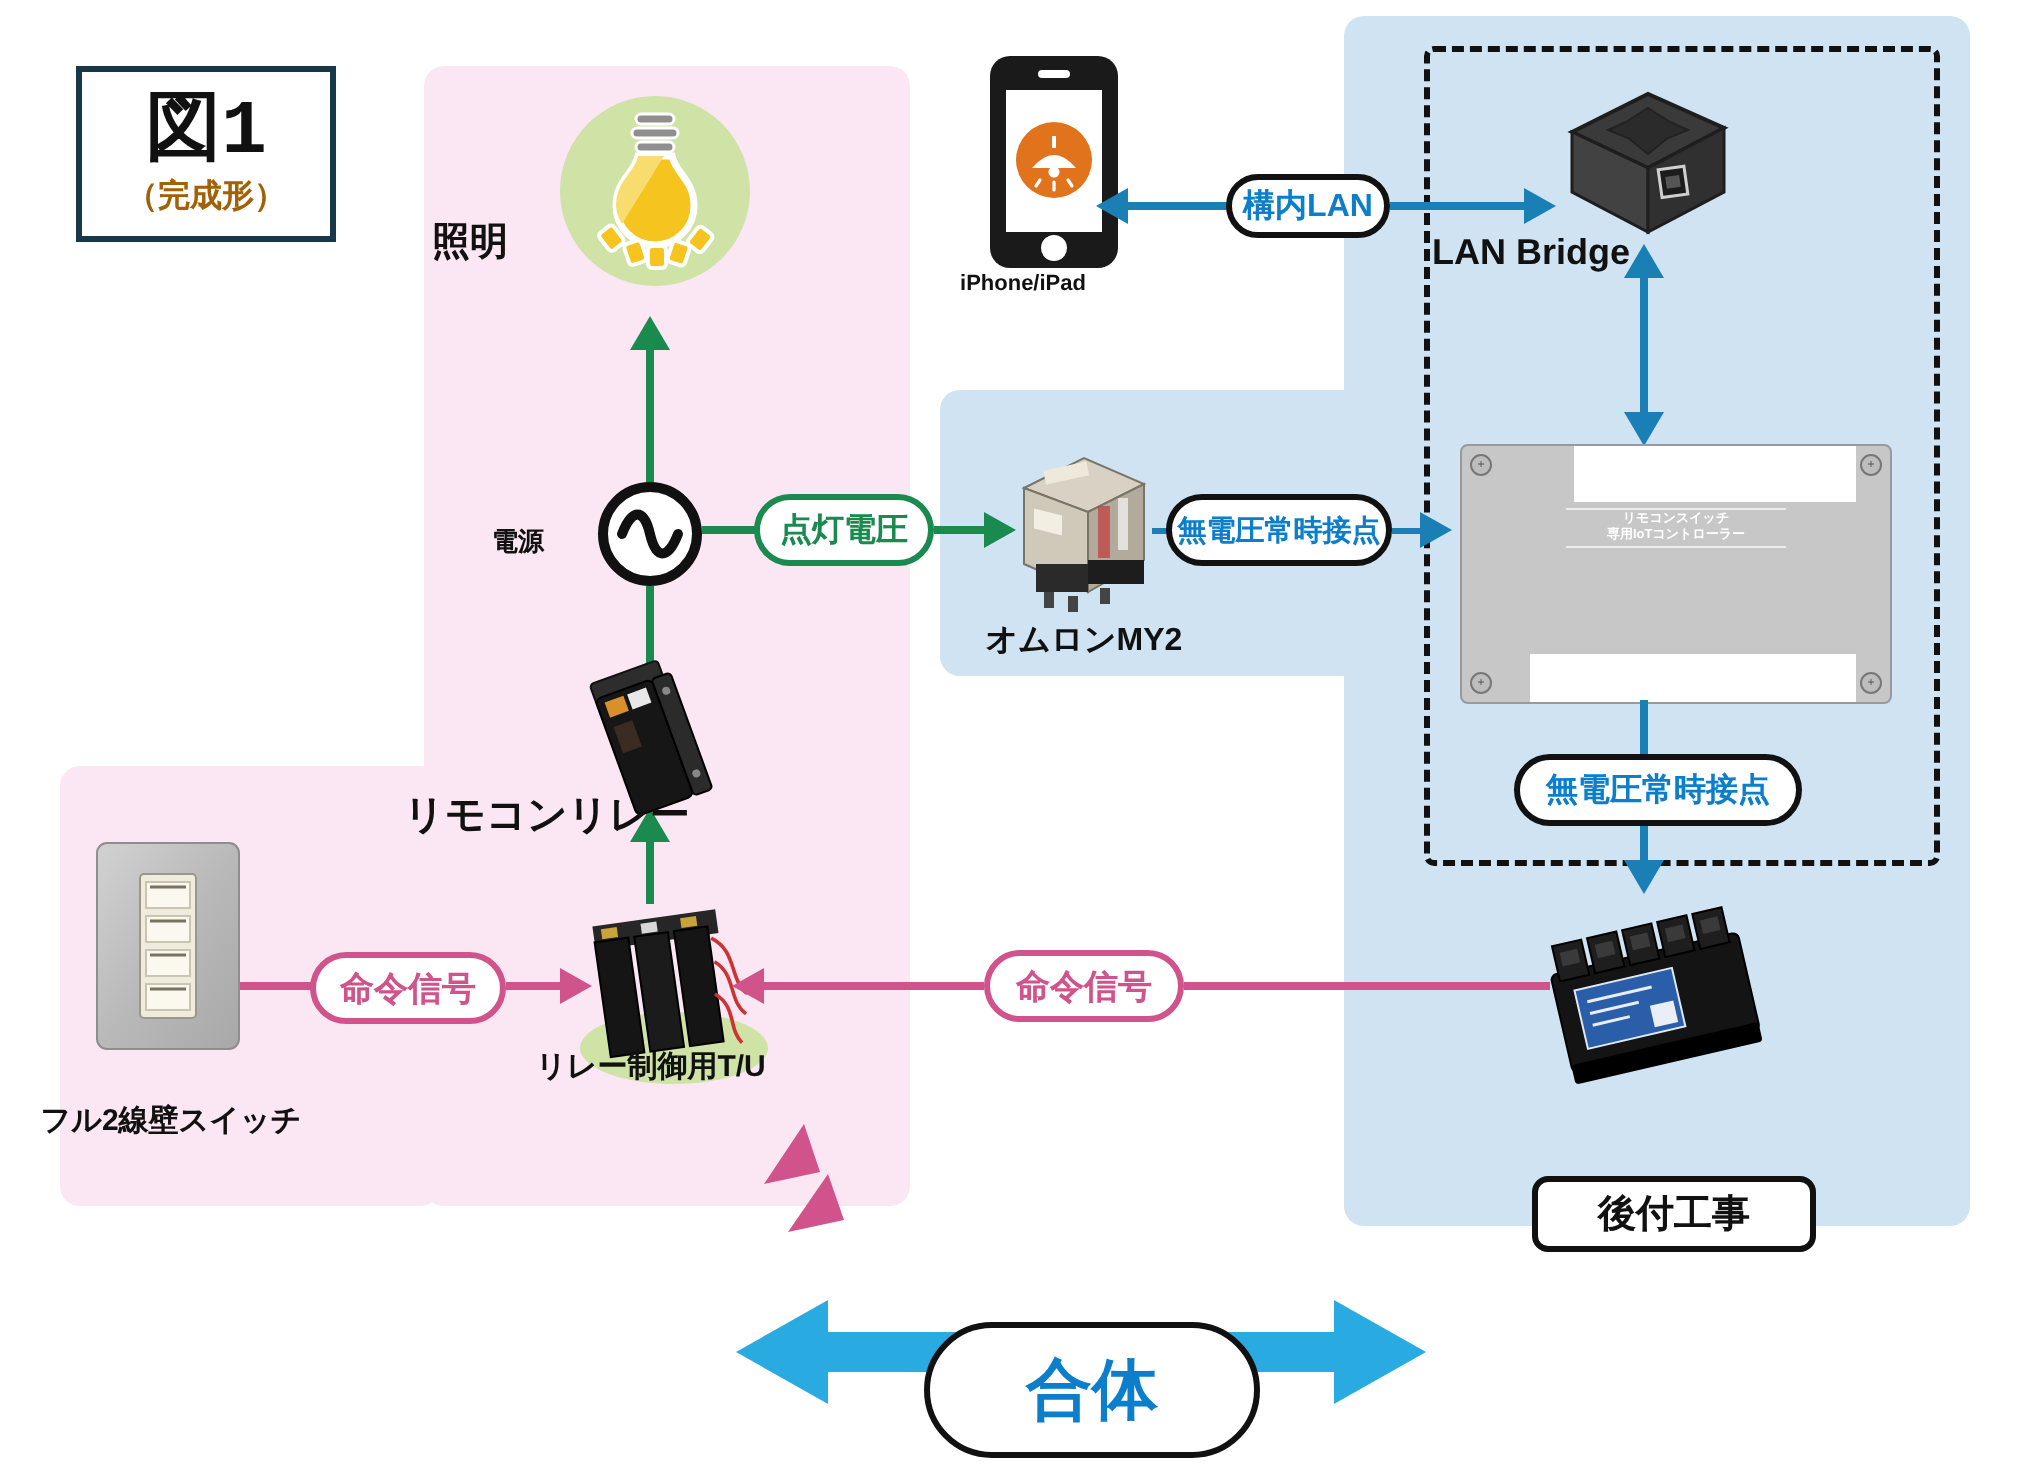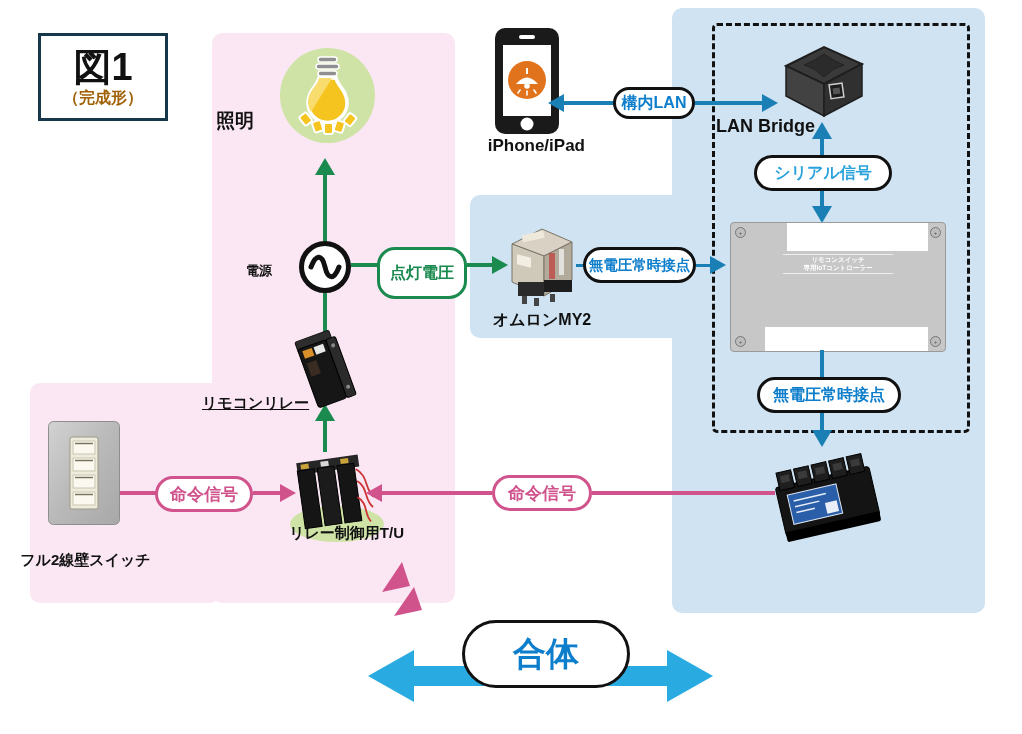--- a/index.html
+++ b/index.html
@@ -34,21 +34,21 @@
 <div id="canvas">
 
   <div class="region" style="left:212px;top:33px;width:243px;height:570px;background:#fbe7f3;"></div>
   <div class="region" style="left:30px;top:383px;width:190px;height:220px;background:#fbe7f3;"></div>
   <div class="region" style="left:672px;top:8px;width:313px;height:605px;background:#cfe3f2;"></div>
   <div class="region" style="left:470px;top:195px;width:220px;height:143px;background:#cfe3f2;"></div>
 
   <div style="position:absolute;left:712px;top:23px;width:252px;height:404px;border:3px dashed #111;border-radius:5px;"></div>
 
   <div class="box" style="left:38px;top:33px;width:130px;height:88px;border:3px solid #17384a;flex-direction:column;">
-    <div style="font-size:38px;line-height:42px;color:#111;">図1</div>
+    <div style="font-size:38px;line-height:42px;color:#111;font-family:Liberation Mono, monospace;">図1</div>
     <div style="font-size:16px;color:#a16207;">（完成形）</div>
   </div>
 
   <div class="dev" style="left:280px;top:48px;width:95px;height:95px;border-radius:50%;background:#cfe3a6;">
     <svg width="95" height="95" viewBox="0 0 95 95">
       <rect x="38" y="9" width="19" height="5" rx="2.5" fill="#8f8f8f" stroke="#fff" stroke-width="1.5"></rect>
       <rect x="36" y="16" width="23" height="5" rx="2.5" fill="#8f8f8f" stroke="#fff" stroke-width="1.5"></rect>
       <rect x="38" y="23" width="19" height="5" rx="2.5" fill="#8f8f8f" stroke="#fff" stroke-width="1.5"></rect>
       <path d="M39,30 L56,30 C58,39 67,42 67,55 A19.5,19.5 0 1 1 28,55 C28,42 37,39 39,30 Z" fill="#f5c41f" stroke="#fff" stroke-width="3.5"></path>
       <path d="M39,30 L52,30 L31,64 A19.5,19.5 0 0 1 28,55 C28,42 37,39 39,30 Z" fill="#f8dd6e"></path>
@@ -67,21 +67,21 @@
   <div class="vline" style="left:323px;top:172px;width:4px;height:70px;background:#1a8a4f;"></div>
 
   <div class="dev" style="left:299px;top:241px;width:52px;height:52px;border:5px solid #111;border-radius:50%;background:#fff;box-sizing:border-box;">
     <svg width="42" height="42" viewBox="0 0 42 42">
       <path d="M7,21 C12,8 18,8 21,21 C24,34 30,34 35,21" fill="none" stroke="#111" stroke-width="5" stroke-linecap="round"></path>
     </svg>
   </div>
   <div class="lbl" style="left:246px;top:262px;font-size:13px;">電源</div>
 
   <div class="hline" style="left:351px;top:263px;width:28px;height:4px;background:#1a8a4f;"></div>
-  <div class="pill" style="left:377px;top:247px;width:90px;height:52px;border:3px solid #1a8a4f;border-radius:18px;color:#1a8a4f;font-size:16px;">
+  <div class="pill" style="left:377px;top:247px;width:90px;height:36px;border:3px solid #1a8a4f;border-radius:18px;color:#1a8a4f;font-size:16px;">
     <span>点灯電圧</span>
   </div>
   <div class="hline" style="left:467px;top:263px;width:26px;height:4px;background:#1a8a4f;"></div>
   <div class="ar r" style="left:492px;top:256px;color:#1a8a4f;"></div>
 
   <div class="dev" style="left:504px;top:220px;width:74px;height:88px;">
     <svg width="74" height="88" viewBox="0 0 74 88">
       <polygon points="8,24 38,9 68,22 40,36" fill="#d9d2c4" stroke="#7a7468" stroke-width="1"></polygon>
       <rect x="18" y="13" width="22" height="7" transform="rotate(-12 29 16)" fill="#efe9db"></rect>
       <polygon points="8,24 40,36 40,76 8,62" fill="#cfc9ba" stroke="#7a7468" stroke-width="1"></polygon>
@@ -111,21 +111,21 @@
       <rect x="24" y="7" width="16" height="4" rx="2" fill="#fff"></rect>
       <rect x="8" y="17" width="48" height="71" fill="#fff"></rect>
       <circle cx="32" cy="96" r="6.5" fill="#fff"></circle>
       <circle cx="32" cy="52" r="19" fill="#e0731c"></circle>
       <path d="M32,40 L32,46" stroke="#fff" stroke-width="2"></path>
       <path d="M21,56 Q32,43 43,56 Z" fill="#fff"></path>
       <circle cx="32" cy="58" r="2.8" fill="#fff"></circle>
       <path d="M25,62 L23,65 M32,63 L32,67 M39,62 L41,65" stroke="#fff" stroke-width="1.6" stroke-linecap="round"></path>
     </svg>
   </div>
-  <div class="lbl" style="left:470px;top:136px;width:115px;text-align:right;font-size:17px;">iPhone/iPad</div>
+  <div class="lbl" style="left:454px;top:136px;width:115px;text-align:center;font-size:11px;">iPhone/iPad</div>
 
   <div class="ar l" style="left:548px;top:94px;color:#1a7fb5;"></div>
   <div class="hline" style="left:562px;top:101px;width:52px;height:3.5px;background:#1a7fb5;"></div>
   <div class="pill" style="left:613px;top:87px;width:82px;height:32px;border:3px solid #111;border-radius:16px;color:#0d7ecb;font-size:16px;">
     <span>構内LAN</span>
   </div>
   <div class="hline" style="left:695px;top:101px;width:68px;height:3.5px;background:#1a7fb5;"></div>
   <div class="ar r" style="left:762px;top:94px;color:#1a7fb5;"></div>
 
   <div class="dev" style="left:778px;top:38px;width:92px;height:84px;">
@@ -136,23 +136,20 @@
       <polygon points="46,46 84,26 84,58 46,78" fill="#303030" stroke="#1e1e1e" stroke-width="1.5"></polygon>
       <rect x="52" y="46" width="13" height="14" fill="#1c1c1c" stroke="#cfcfcf" stroke-width="1.5" transform="rotate(-8 58 53)"></rect>
       <rect x="55" y="50" width="7" height="6" fill="#555" transform="rotate(-8 58 53)"></rect>
     </svg>
   </div>
   <div class="lbl" style="left:716px;top:116px;font-size:18px;">LAN Bridge</div>
 
   <div class="ar u" style="left:812px;top:122px;color:#1a7fb5;"></div>
   <div class="vline" style="left:820px;top:135px;width:4px;height:74px;background:#1a7fb5;"></div>
   <div class="ar d" style="left:812px;top:206px;color:#1a7fb5;"></div>
-  <div class="pill" style="left:754px;top:155px;width:138px;height:36px;border:3px solid #111;border-radius:18px;color:#2aa2dc;font-size:16px;">
-    <span>シリアル信号</span>
-  </div>
 
   <div id="fs-body">
     <div class="bar" style="left:56px;top:0;width:141px;height:28px;"></div>
     <div class="bar" style="left:34px;bottom:0;width:163px;height:24px;"></div>
     <div class="screw" style="left:4px;top:4px;">+</div>
     <div class="screw" style="right:4px;top:4px;">+</div>
     <div class="screw" style="left:4px;bottom:4px;">+</div>
     <div class="screw" style="right:4px;bottom:4px;">+</div>
     <div id="fs-sub">
       <div class="rule"></div>
@@ -191,20 +188,23 @@
             <path d="M25,49 H58"></path>
             <path d="M25,55 H50"></path>
             <path d="M25,61 H44"></path>
           </g>
         <rect x="55" y="58" width="12" height="11" fill="#fff" opacity="0.9"></rect>
         <rect x="10" y="78" width="96" height="10" rx="2" fill="#000"></rect>
       </g>
     </svg>
   </div>
 
+  <div class="box" style="left:766px;top:588px;width:142px;height:38px;border:3px solid #111;border-radius:8px;font-size:19px;color:#111;">
+    <span>後付工事</span>
+  </div>
 
   <div class="dev" style="left:48px;top:421px;width:72px;height:104px;">
     <svg width="72" height="104" viewBox="0 0 72 104">
       <defs>
         <linearGradient id="pl" x1="0" y1="0" x2="1" y2="1">
           <stop offset="0" stop-color="#d2d2d2"></stop>
             <stop offset="0.5" stop-color="#b9b9b9"></stop>
             <stop offset="1" stop-color="#a8a8a8"></stop>
         </linearGradient>
       </defs>
@@ -241,41 +241,41 @@
         <rect x="8" y="16" width="17" height="58" fill="#151515" stroke="#000"></rect>
         <rect x="28" y="16" width="17" height="58" fill="#1b1b1b" stroke="#000"></rect>
         <rect x="48" y="16" width="17" height="58" fill="#151515" stroke="#000"></rect>
         <rect x="12" y="10" width="8" height="5" fill="#c9a23a"></rect>
         <rect x="32" y="10" width="8" height="5" fill="#d8d8d8"></rect>
         <rect x="52" y="10" width="8" height="5" fill="#c9a23a"></rect>
         <path d="M66,22 C78,30 72,44 80,52 M66,34 C76,42 70,54 78,62 M64,50 C74,58 68,68 74,76" fill="none" stroke="#cc3333" stroke-width="1.8"></path>
       </g>
     </svg>
   </div>
-  <div class="lbl" style="left:268px;top:524px;width:136px;text-align:right;font-size:15px;">リレー制御用T/U</div>
+  <div class="lbl" style="left:268px;top:524px;width:136px;text-align:left;font-size:15px;">リレー制御用T/U</div>
 
   <div class="ar u" style="left:315px;top:404px;color:#1a8a4f;"></div>
   <div class="vline" style="left:323px;top:420px;width:4px;height:32px;background:#1a8a4f;"></div>
 
   <div class="vline" style="left:323px;top:293px;width:4px;height:44px;background:#1a8a4f;"></div>
   <div class="dev" style="left:284px;top:328px;width:80px;height:84px;">
     <svg width="80" height="84" viewBox="0 0 80 84">
       <g transform="rotate(-20 40 42)">
         <rect x="22" y="6" width="36" height="12" rx="2" fill="#2d2d2d" stroke="#111"></rect>
         <rect x="22" y="14" width="30" height="62" rx="3" fill="#161616" stroke="#000"></rect>
         <rect x="52" y="14" width="10" height="62" rx="2" fill="#2b2b2b" stroke="#000"></rect>
         <rect x="26" y="17" width="10" height="8" fill="#d98f2a"></rect>
         <rect x="38" y="17" width="10" height="8" fill="#e8e8e8"></rect>
         <rect x="26" y="30" width="10" height="14" fill="#3a2c22"></rect>
         <circle cx="57" cy="22" r="2" fill="#888"></circle>
         <circle cx="57" cy="66" r="2" fill="#888"></circle>
       </g>
     </svg>
   </div>
-  <div class="lbl" style="left:202px;top:394px;font-size:15px;text-decoration:underline;">リモコンリレー</div>
+  <div class="lbl" style="left:202px;top:394px;font-size:20px;">リモコンリレー</div>
 
   <div class="hline" style="left:592px;top:491px;width:183px;height:3.5px;background:#d0538c;"></div>
   <div class="pill" style="left:492px;top:475px;width:100px;height:36px;border:3px solid #d0538c;border-radius:18px;color:#d0538c;font-size:17px;">
     <span>命令信号</span>
   </div>
   <div class="hline" style="left:382px;top:491px;width:110px;height:3.5px;background:#d0538c;"></div>
   <div class="ar l" style="left:366px;top:484px;color:#d0538c;"></div>
 
   <div class="dev" style="left:378px;top:556px;width:52px;height:60px;">
     <svg width="52" height="60" viewBox="0 0 52 60">
@@ -284,17 +284,17 @@
     </svg>
   </div>
 
   <div class="dev" style="left:368px;top:648px;width:345px;height:56px;">
     <svg width="345" height="56" viewBox="0 0 345 56">
       <polygon points="0,28 46,2 46,54" fill="#29abe2"></polygon>
       <rect x="40" y="18" width="265" height="20" fill="#29abe2"></rect>
       <polygon points="345,28 299,2 299,54" fill="#29abe2"></polygon>
     </svg>
   </div>
-  <div class="box" style="left:462px;top:620px;width:168px;height:68px;border:3.5px solid #111;border-radius:34px;font-size:33px;color:#0d7ecb;">
+  <div class="box" style="left:462px;top:661px;width:168px;height:68px;border:3.5px solid #111;border-radius:34px;font-size:33px;color:#0d7ecb;">
     <span>合体</span>
   </div>
 
 </div>
 
 </body></html>

